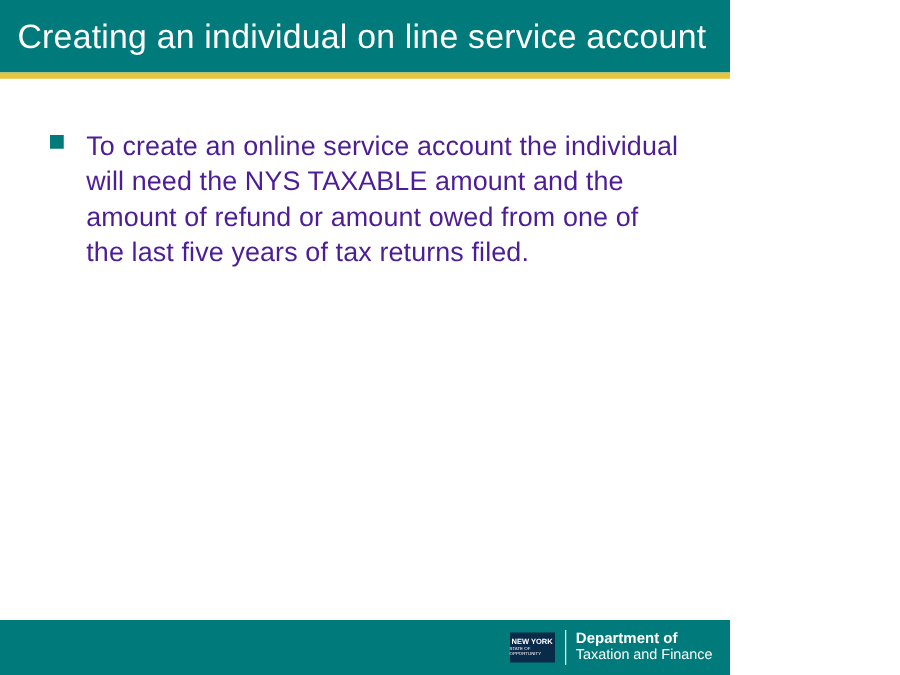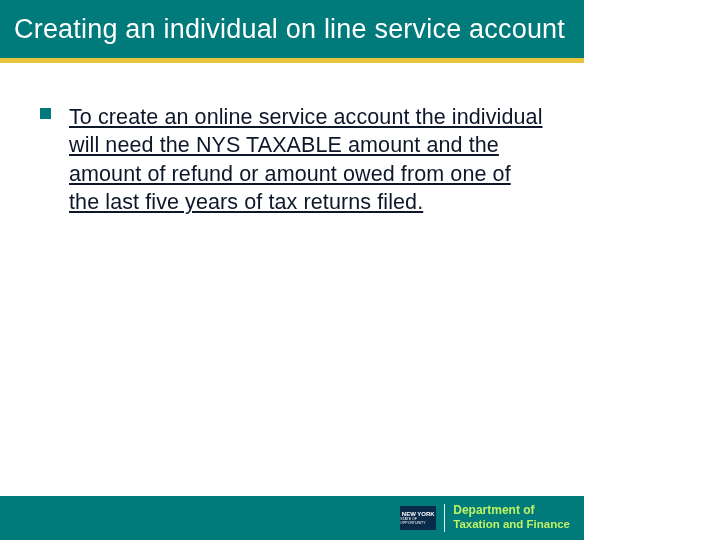--- a/index.html
+++ b/index.html
@@ -47,23 +47,22 @@
     width: 11px;
     height: 11px;
     background: #007a7a;
     flex: 0 0 auto;
     margin-top: 5px;
     margin-right: 18px;
   }
   .bullet-text {
     font-size: 21.5px;
     line-height: 1.32;
-    color: #0f172a;
+    color: #4c1d95;
     letter-spacing: 0.1px;
-    text-decoration: underline;
   }
   .footer {
     position: absolute;
     bottom: 0;
     left: 0;
     right: 0;
     height: 44px;
     background: #007a7a;
     display: flex;
     align-items: center;
@@ -98,27 +97,27 @@
     line-height: 1;
     margin-top: 1px;
   }
   .footer-divider {
     width: 1px;
     height: 28px;
     background: #ffffff;
     opacity: 0.9;
   }
   .footer-text {
-    color: #bef264;
+    color: #ffffff;
     font-size: 12px;
     line-height: 1.15;
     font-weight: 600;
   }
   .footer-text .line2 {
-    font-weight: 700;
+    font-weight: 400;
     font-size: 11.5px;
   }
 </style>
 </head>
 <body>
 
 <div class="slide">
 
   <div class="header">
     <div class="header-title">Creating an individual on line service account</div>

